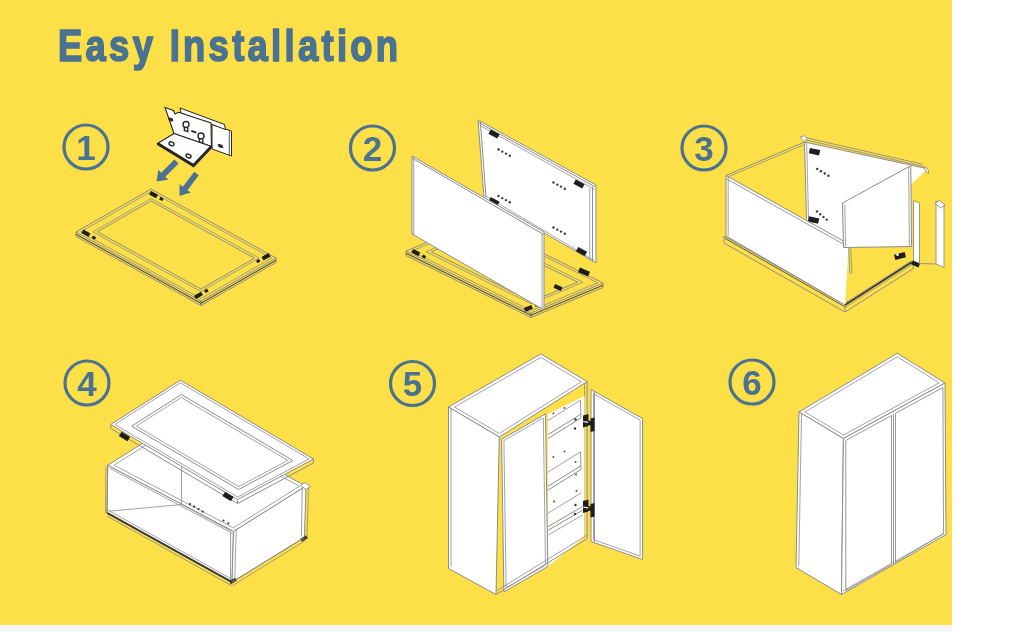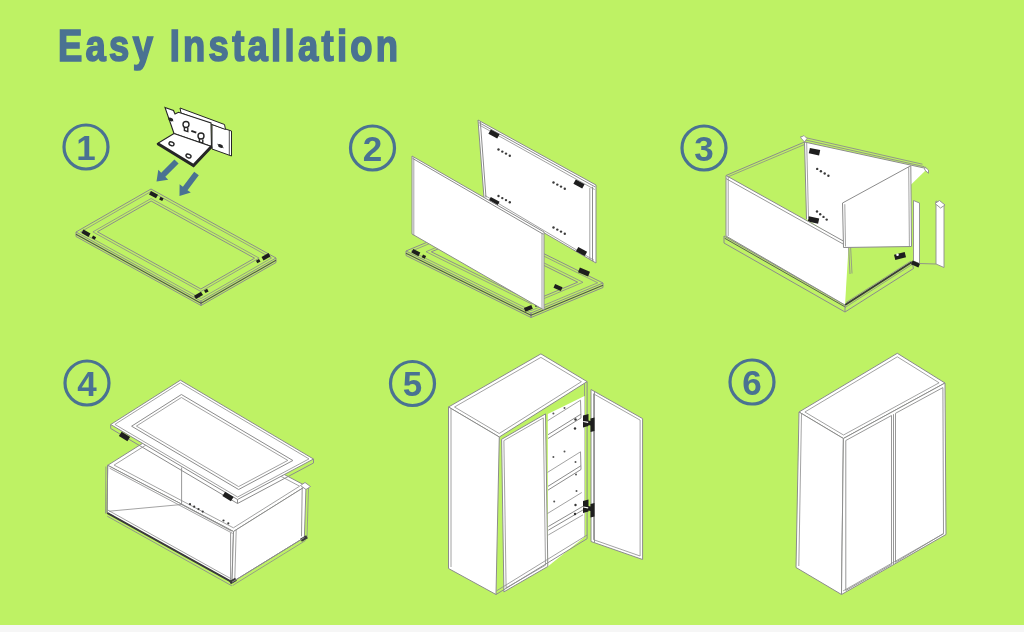--- a/index.html
+++ b/index.html
@@ -1,16 +1,16 @@
 <!DOCTYPE html>
 <html><head>
 <meta charset="utf-8">
 <style>
   html,body { margin:0; padding:0; background:#ffffff; }
-  #page { position:relative; width:1024px; height:632px; overflow:hidden; background:#bef264; }
+  #page { position:relative; width:952px; height:632px; overflow:hidden; background:#fde047; }
   #title { position:absolute; left:58px; top:21px; font-family:"Liberation Sans", sans-serif;
            font-weight:bold; font-size:44px; color:#4a7292; letter-spacing:4px;
            -webkit-text-stroke:1.7px #4a7292;
            transform:scaleX(0.827); transform-origin:left top; white-space:nowrap; }
   #band { position:absolute; left:0; top:625px; width:1024px; height:7px; background:#f6f6f6; }
 </style>
 </head>
 <body>
 <div id="page">
   <div id="title">Easy Installation</div>

